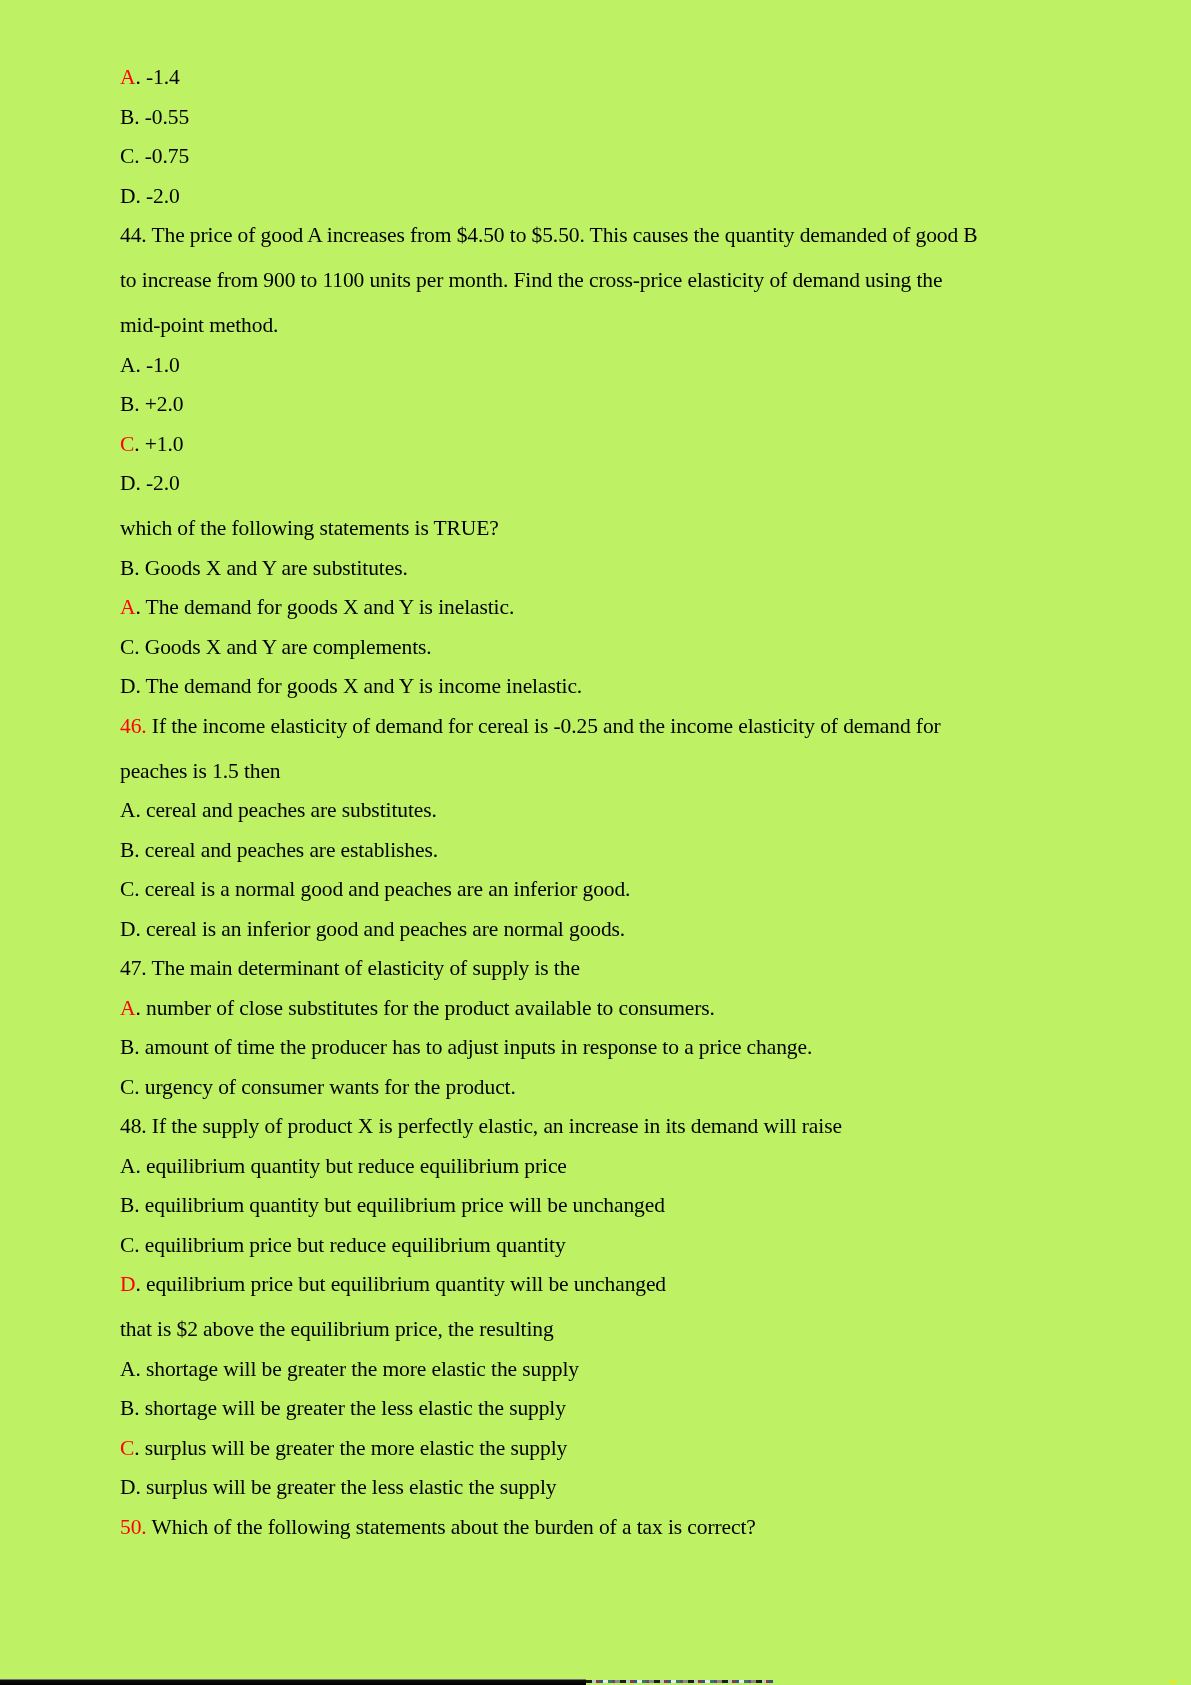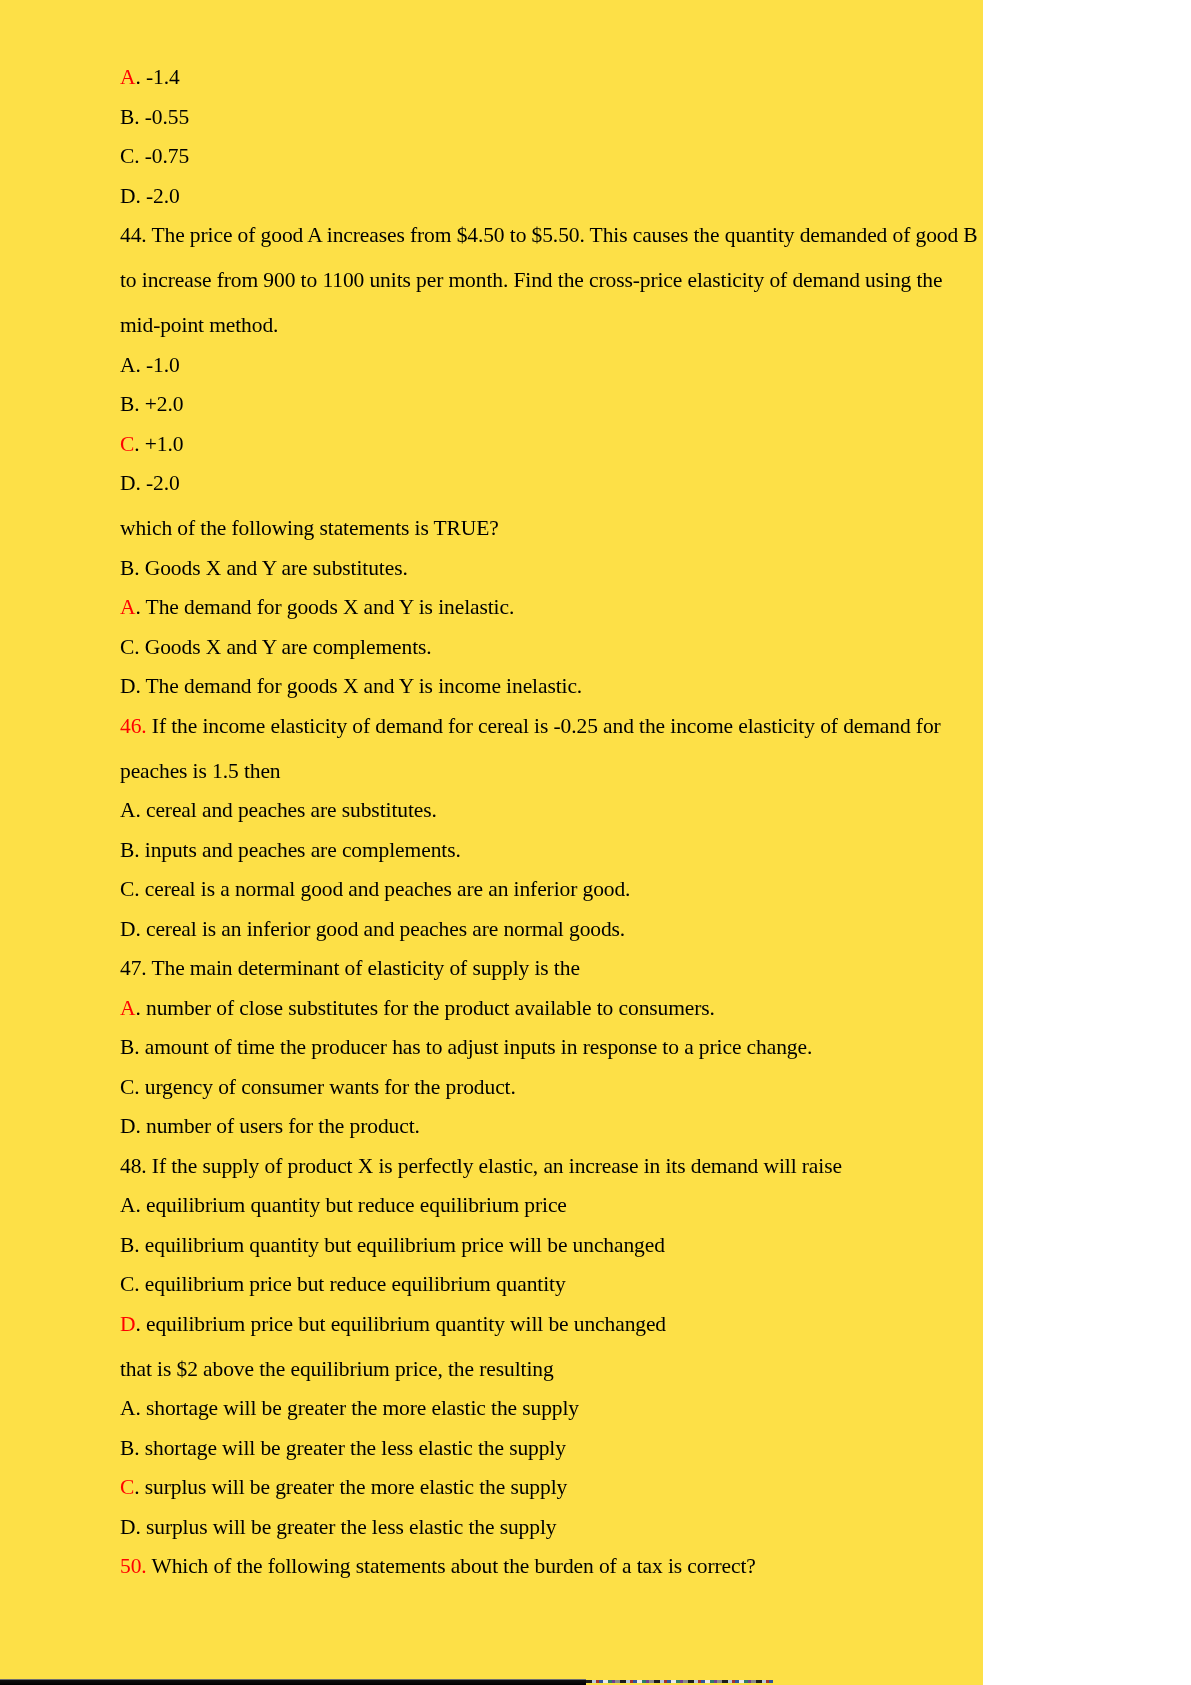--- a/index.html
+++ b/index.html
@@ -2,23 +2,23 @@
 <html style="--answer-red: #ff0000; --dot-yellow: #ffe500;"><head>
 <meta charset="utf-8">
 <style>
   html, body {
     margin: 0;
     padding: 0;
     background: #ffffff;
   }
   .page {
     position: relative;
-    width: 983px;
+    width: 1191px;
     height: 1685px;
-    background: #fde047;
+    background: #bef264;
     overflow: hidden;
     font-family: "Liberation Serif", serif;
   }
   .content {
     position: absolute;
     left: 120px;
     top: 61px;
   }
   .line {
     margin: 6.5px 0 0 0;
@@ -104,35 +104,34 @@
   <p class="line"><span class="red-mark"></span><span>C. Goods X and Y are complements.</span></p>
 
   <p class="line"><span class="red-mark"></span><span>D. The demand for goods X and Y is income inelastic.</span></p>
 
   <p class="line"><span class="red-mark">46.</span><span> If the income elasticity of demand for cereal is -0.25 and the income elasticity of demand for</span></p>
 
   <p class="line cont"><span class="red-mark"></span><span>peaches is 1.5 then</span></p>
 
   <p class="line"><span class="red-mark"></span><span>A. cereal and peaches are substitutes.</span></p>
 
-  <p class="line"><span class="red-mark"></span><span>B. inputs and peaches are complements.</span></p>
+  <p class="line"><span class="red-mark"></span><span>B. cereal and peaches are establishes.</span></p>
 
   <p class="line"><span class="red-mark"></span><span>C. cereal is a normal good and peaches are an inferior good.</span></p>
 
   <p class="line"><span class="red-mark"></span><span>D. cereal is an inferior good and peaches are normal goods.</span></p>
 
   <p class="line"><span class="red-mark"></span><span>47. The main determinant of elasticity of supply is the</span></p>
 
   <p class="line"><span class="red-mark">A</span><span>. number of close substitutes for the product available to consumers.</span></p>
 
   <p class="line"><span class="red-mark"></span><span>B. amount of time the producer has to adjust inputs in response to a price change.</span></p>
 
   <p class="line"><span class="red-mark"></span><span>C. urgency of consumer wants for the product.</span></p>
 
-  <p class="line"><span class="red-mark"></span><span>D. number of users for the product.</span></p>
 
   <p class="line"><span class="red-mark"></span><span>48. If the supply of product X is perfectly elastic, an increase in its demand will raise</span></p>
 
   <p class="line"><span class="red-mark"></span><span>A. equilibrium quantity but reduce equilibrium price</span></p>
 
   <p class="line"><span class="red-mark"></span><span>B. equilibrium quantity but equilibrium price will be unchanged</span></p>
 
   <p class="line"><span class="red-mark"></span><span>C. equilibrium price but reduce equilibrium quantity</span></p>
 
   <p class="line"><span class="red-mark">D</span><span>. equilibrium price but equilibrium quantity will be unchanged</span></p>

